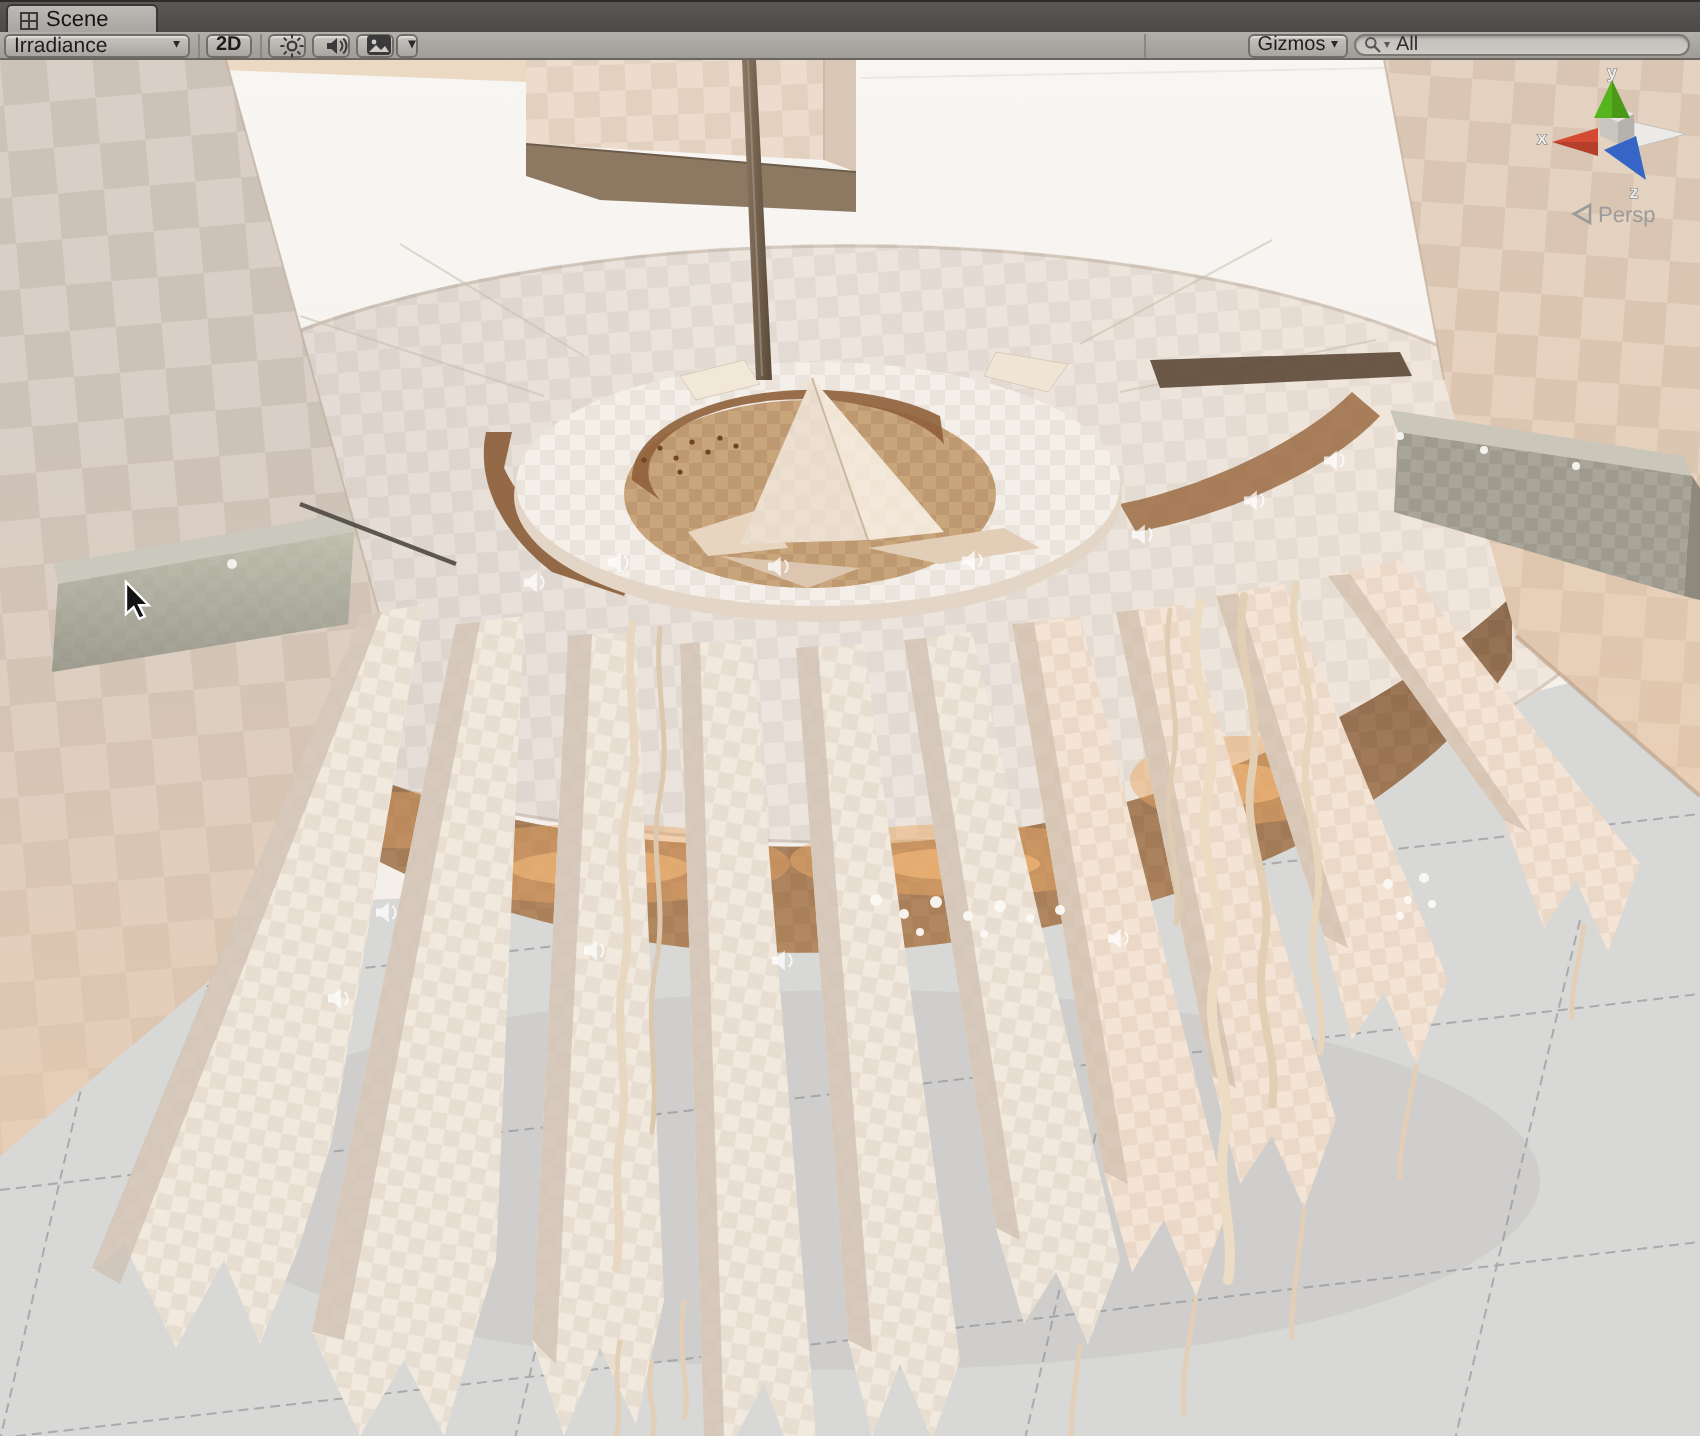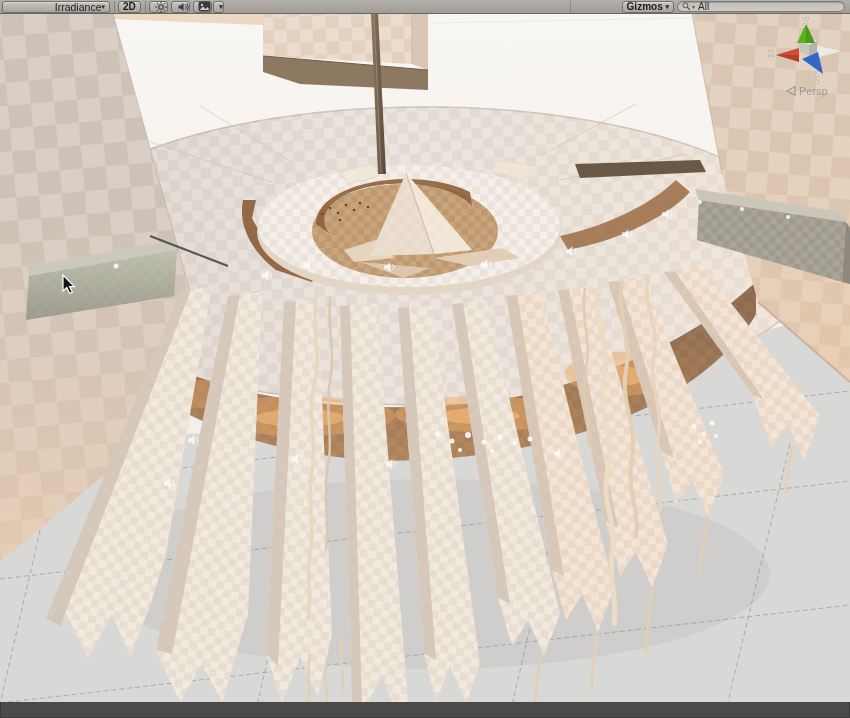--- a/index.html
+++ b/index.html
@@ -15,21 +15,21 @@
        background-image:repeating-linear-gradient(0deg,#3c3c3c 0 1px,transparent 1px 4px),
                         repeating-linear-gradient(90deg,#3c3c3c 0 1px,transparent 1px 4px);
        background-size:9px 9px;}
   
   .toolbar{position:relative;height:14px;background:linear-gradient(#b3afab,#a09c98);
            border-bottom:1px solid #696561;display:flex;align-items:center;padding:0 2px;}
   .tb-btn{height:12px;border:1px solid #716d69;border-radius:3px;margin-right:3px;
           background:linear-gradient(#c8c4c0,#a8a4a0);box-shadow:inset 0 1px 0 rgba(255,255,255,.4);
           display:inline-flex;align-items:center;justify-content:flex-end;
           font-size:10px;font-weight:bold;color:#1d1d1d;padding:0 4px;}
-  .dropdown{width:108px;font-weight:normal;font-size:10.5px;}
+  .dropdown{width:93px;justify-content:space-between;font-weight:normal;font-size:10.5px;}
   .caret{font-size:7px;color:#2a2a2a;line-height:1;}
   .icon-btn{width:19px;padding:0;}
   .mini-btn{width:11px;padding:0;margin-left:-2px;}
   .spacer{flex:1;}
   .vsep{width:1px;height:12px;background:#8a8682;margin:0 3px 0 1px;}
   .searchbox{width:168px;height:11px;border:1px solid #7b7773;border-radius:6px;margin-right:3px;
              background:linear-gradient(#c2bfbb,#cecbc7);box-shadow:inset 0 1px 1px rgba(0,0,0,.18);
              display:flex;align-items:center;padding:0 4px;font-size:10px;color:#2e2e2e;gap:1px;}
   .searchbox .caret{font-size:6px;color:#555;}
   
@@ -37,20 +37,26 @@
   .viewport > svg{position:absolute;left:0;top:0;}
   svg text{font-family:"Liberation Sans",sans-serif;}
   .axis-label{font-size:9px;font-weight:bold;fill:#ececec;stroke:#6b6b6b;stroke-width:.5px;paint-order:stroke;}
   .persp-label{font-size:11px;fill:#9b9b9b;}
 </style>
 </head>
 <body>
 
 <div class="window">
 
+  <div class="tabbar">
+    <div class="tab">
+      <span class="tab-grid-icon"></span>
+      <span>Scene</span>
+    </div>
+  </div>
 
   <div class="toolbar">
     <div class="tb-btn dropdown">
       <span>Irradiance</span>
       <span class="caret">▾</span>
     </div>
     <div class="vsep"></div>
     <div class="tb-btn">
       <span>2D</span>
     </div>
@@ -82,21 +88,21 @@
         <rect x="0.5" y="0.5" width="12" height="10" rx="2" fill="#3a3a3a"></rect>
         <circle cx="4" cy="4" r="1.2" fill="#cfccc8"></circle>
         <path d="M1.5,9 L5,5.5 L7.5,8 L9.5,6 L11.5,9 z" fill="#cfccc8"></path>
       </svg>
     </div>
     <div class="tb-btn mini-btn">
       <span class="caret">▾</span>
     </div>
     <div class="spacer"></div>
     <div class="vsep"></div>
-    <div class="tb-btn" style="font-weight:bold;margin-left:48px;">
+    <div class="tb-btn" style="font-weight:normal;margin-left:48px;">
       <span>Gizmos</span>&nbsp;
       <span class="caret">▾</span>
     </div>
     <div class="searchbox">
       <svg width="9" height="9" viewBox="0 0 9 9">
         <circle cx="3.4" cy="3.4" r="2.4" fill="none" stroke="#555" stroke-width="1"></circle>
         <line x1="5.2" y1="5.2" x2="8" y2="8" stroke="#555" stroke-width="1.1"></line>
       </svg>
       <span class="caret">▾</span>
       <span style="margin-left:2px;">All</span>

